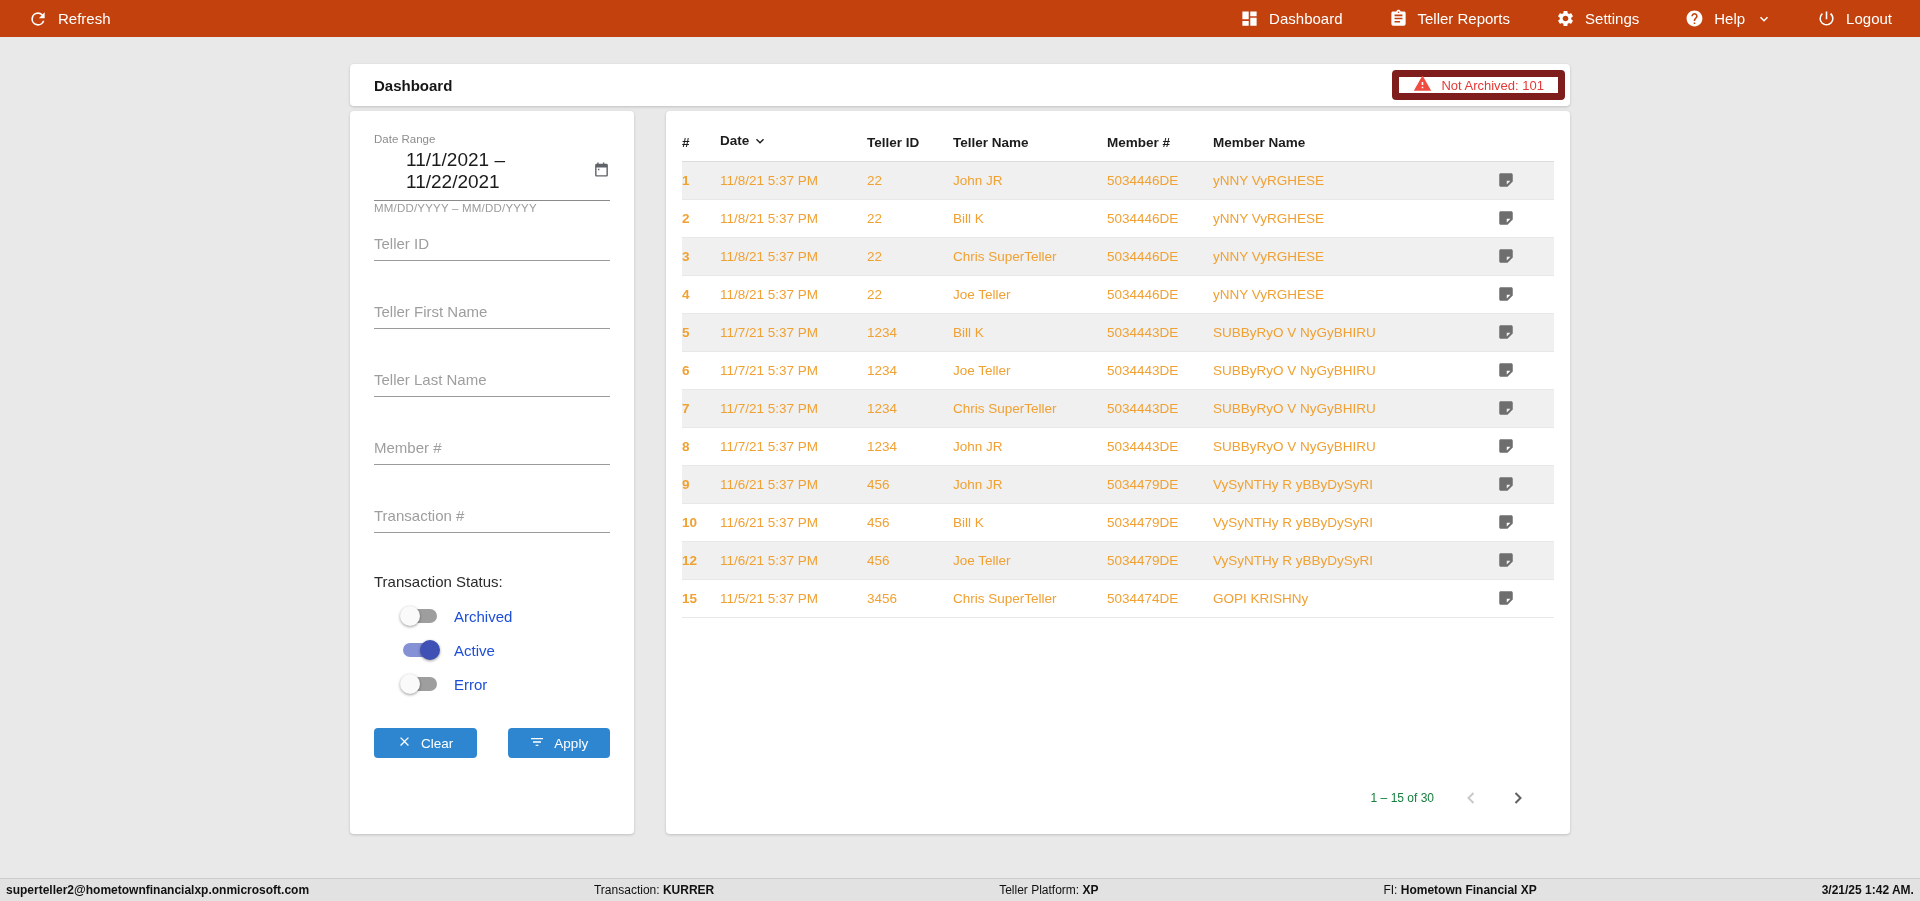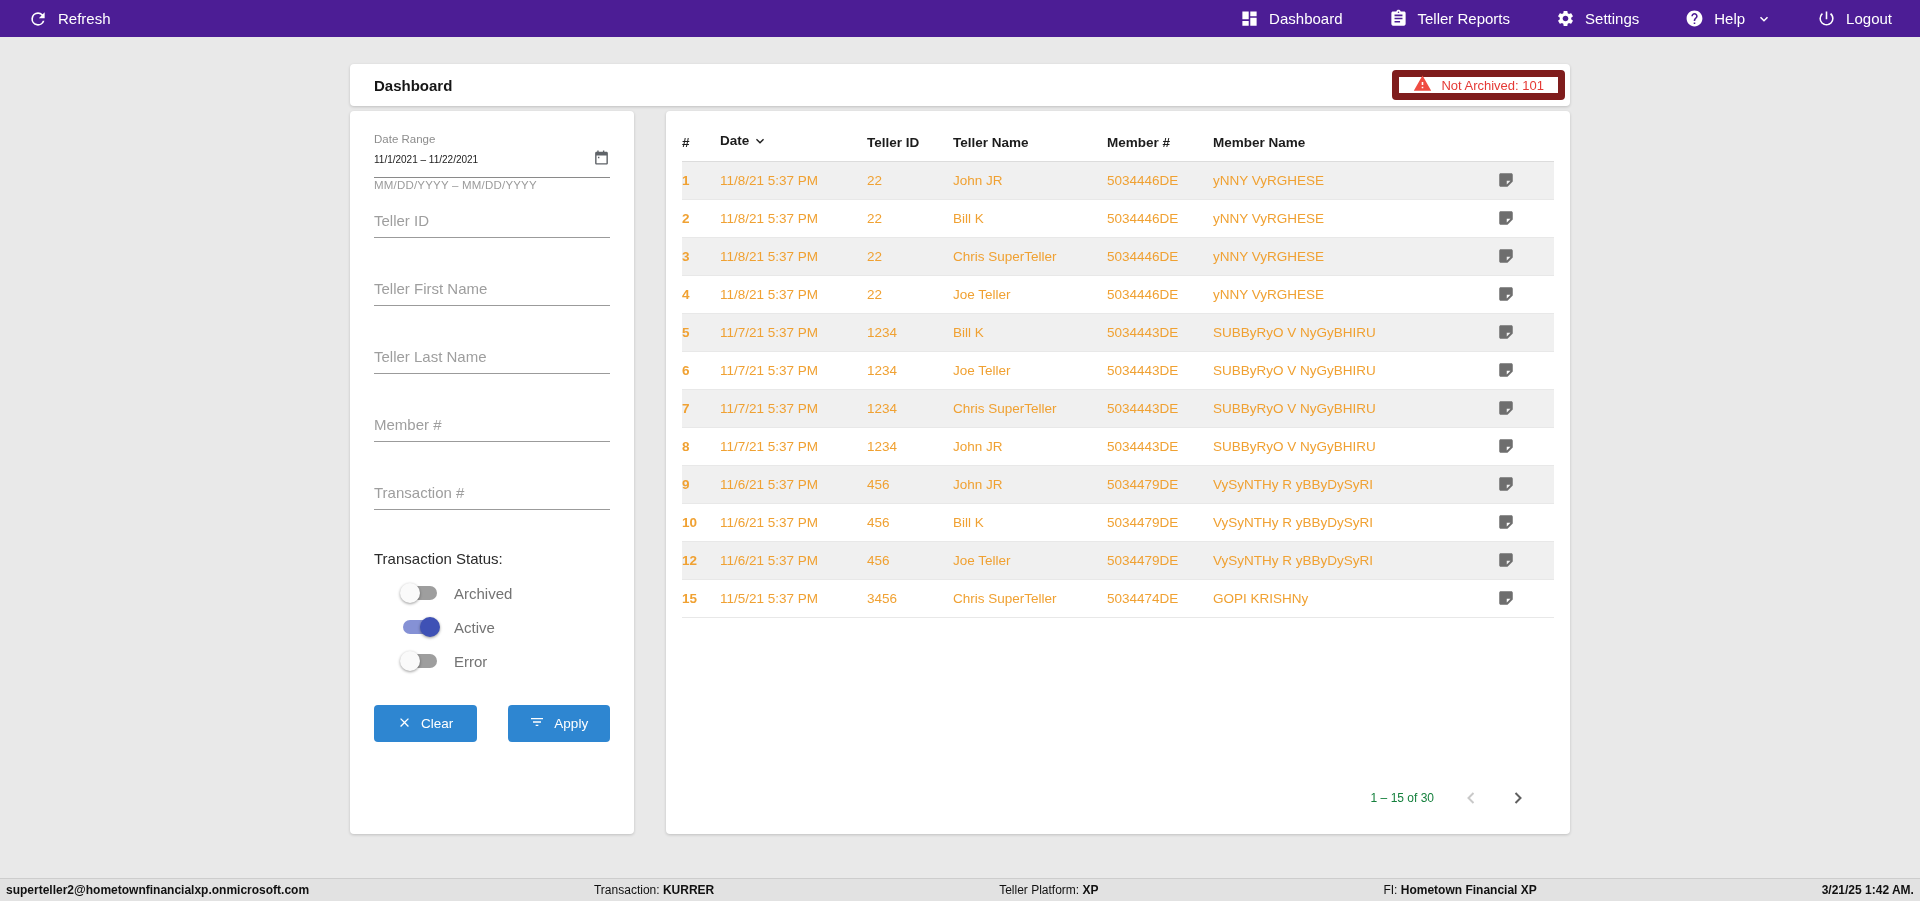--- a/index.html
+++ b/index.html
@@ -1,20 +1,20 @@
 <!DOCTYPE html>
 <html><head>
 <meta charset="utf-8">
 <style>
   * { box-sizing: border-box; margin: 0; padding: 0; }
   html, body { width: 1920px; height: 901px; overflow: hidden; }
   body { font-family: "Liberation Sans", sans-serif; background: #e9e9e9; position: relative; }
 
   
-  .topbar { height: 37px; background: #4c1d95; color: #fff; display: flex; align-items: center;
+  .topbar { height: 37px; background: #c2410c; color: #fff; display: flex; align-items: center;
             justify-content: space-between; padding: 0 28px; font-size: 15px; }
   .tb-item { display: flex; align-items: center; gap: 10px; cursor: pointer; white-space: nowrap; }
   .tb-item svg { display: block; }
   .topnav { display: flex; align-items: center; gap: 46px; }
   .caret { margin-left: 2px; }
 
   
   .content-wrap { width: 1220px; margin: 27px auto 0; }
   .card { background: #fff; border-radius: 4px; box-shadow: 0 1px 3px rgba(0,0,0,.18); }
 
@@ -24,40 +24,40 @@
   .badge { display: flex; align-items: center; gap: 9px; border: 7px solid #7f1d1d; color: #e53935;
            border-radius: 4px; height: 30px; padding: 0 14px; font-size: 13px; background: #fff; cursor: pointer; }
 
   .cols { display: flex; gap: 32px; height: 723px; }
 
   
   .filter-card { width: 284px; padding: 22px 24px; flex-shrink: 0; }
   .f-label { font-size: 11.5px; color: #8d8d8d; }
   .date-row { display: flex; justify-content: space-between; align-items: center;
               border-bottom: 1px solid #8a8a8a; padding: 4px 0 7px; cursor: pointer; }
-  .date-value { font-size: 10px; color: #1b1b1b; }
+  .date-value { font-size: 19px; color: #1b1b1b; margin-left: 32px; }
   .hint { font-size: 11.5px; color: #9b9b9b; margin-top: 1px; letter-spacing: .2px; }
   .f-input { display: block; width: 100%; border: none; border-bottom: 1px solid #9b9b9b; outline: none;
              background: transparent; font-size: 15px; padding: 5px 0 8px; color: #1b1b1b;
              font-family: "Liberation Sans", sans-serif; }
   .f-input::placeholder { color: #9e9e9e; opacity: 1; }
   .f-input.first { margin-top: 16px; }
   .f-input + .f-input { margin-top: 37px; }
   .status-label { margin-top: 40px; font-size: 15px; color: #2b2b2b; }
   .toggles { margin-top: 14px; }
   .toggle-row { display: flex; align-items: center; gap: 17px; padding-left: 29px; height: 24px;
                 margin-bottom: 10px; cursor: pointer; }
   .switch { width: 34px; height: 14px; border-radius: 7px; background: #9e9e9e; position: relative; flex-shrink: 0; }
   .switch .thumb { width: 20px; height: 20px; border-radius: 50%; background: #fafafa; position: absolute;
                    top: -3px; left: -3px; box-shadow: 0 1px 3px rgba(0,0,0,.4); }
   .switch.on { background: #8591d5; }
   .switch.on .thumb { background: #3f51b5; left: auto; right: -3px; }
-  .toggle-label { font-size: 15px; color: #737373; }
+  .toggle-label { font-size: 15px; color: #1d4ed8; }
   .btn-row { display: flex; gap: 31px; margin-top: 32px; }
-  .btn { width: 104px; height: 37px; background: #2e86d1; color: #fff; border: none; border-radius: 4px;
+  .btn { width: 104px; height: 30px; background: #2e86d1; color: #fff; border: none; border-radius: 4px;
          font-size: 13.5px; display: flex; align-items: center; justify-content: center; gap: 9px;
          cursor: pointer; font-family: "Liberation Sans", sans-serif; }
 
   
   .table-card { flex: 1; position: relative; padding: 14px 16px 0; }
   table { width: 100%; border-collapse: collapse; table-layout: fixed; }
   th { text-align: left; font-size: 13.5px; font-weight: bold; color: #1c1c1c; height: 36px;
        border-bottom: 1px solid #dcdcdc; padding: 0 6px 0 0; }
   th .sort-ic { vertical-align: -4px; margin-left: 3px; }
   td { font-size: 13.5px; color: #f0a132; height: 38px; padding: 0 6px 0 0; overflow: hidden;

